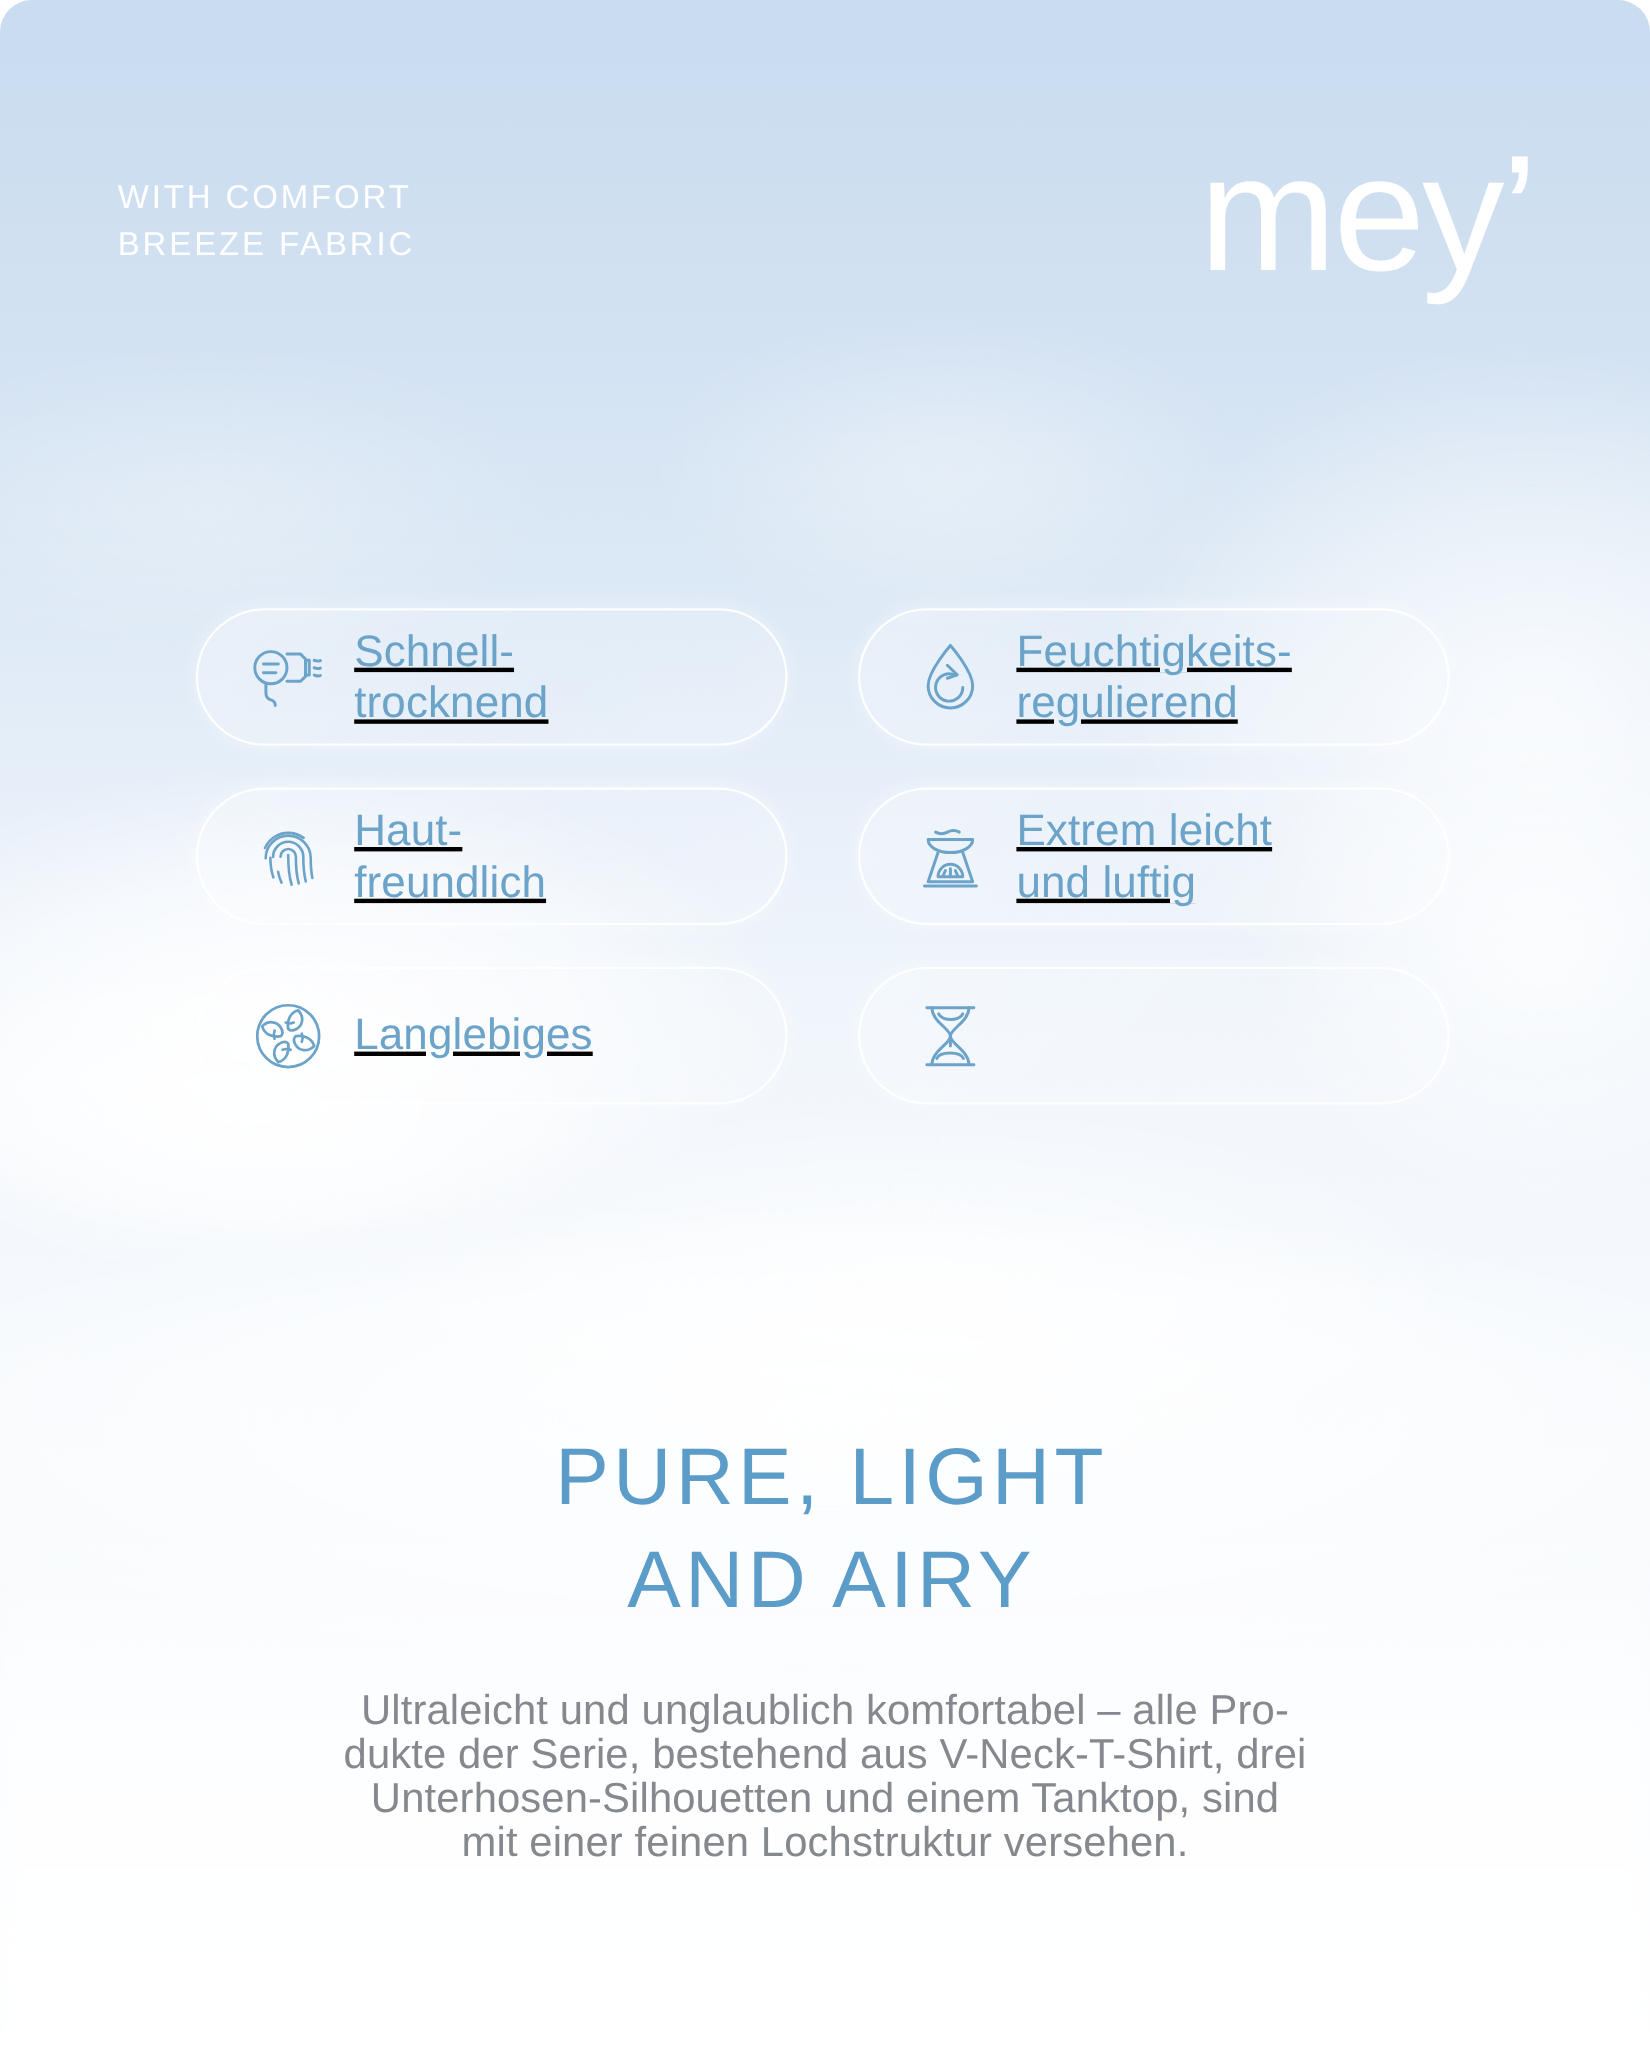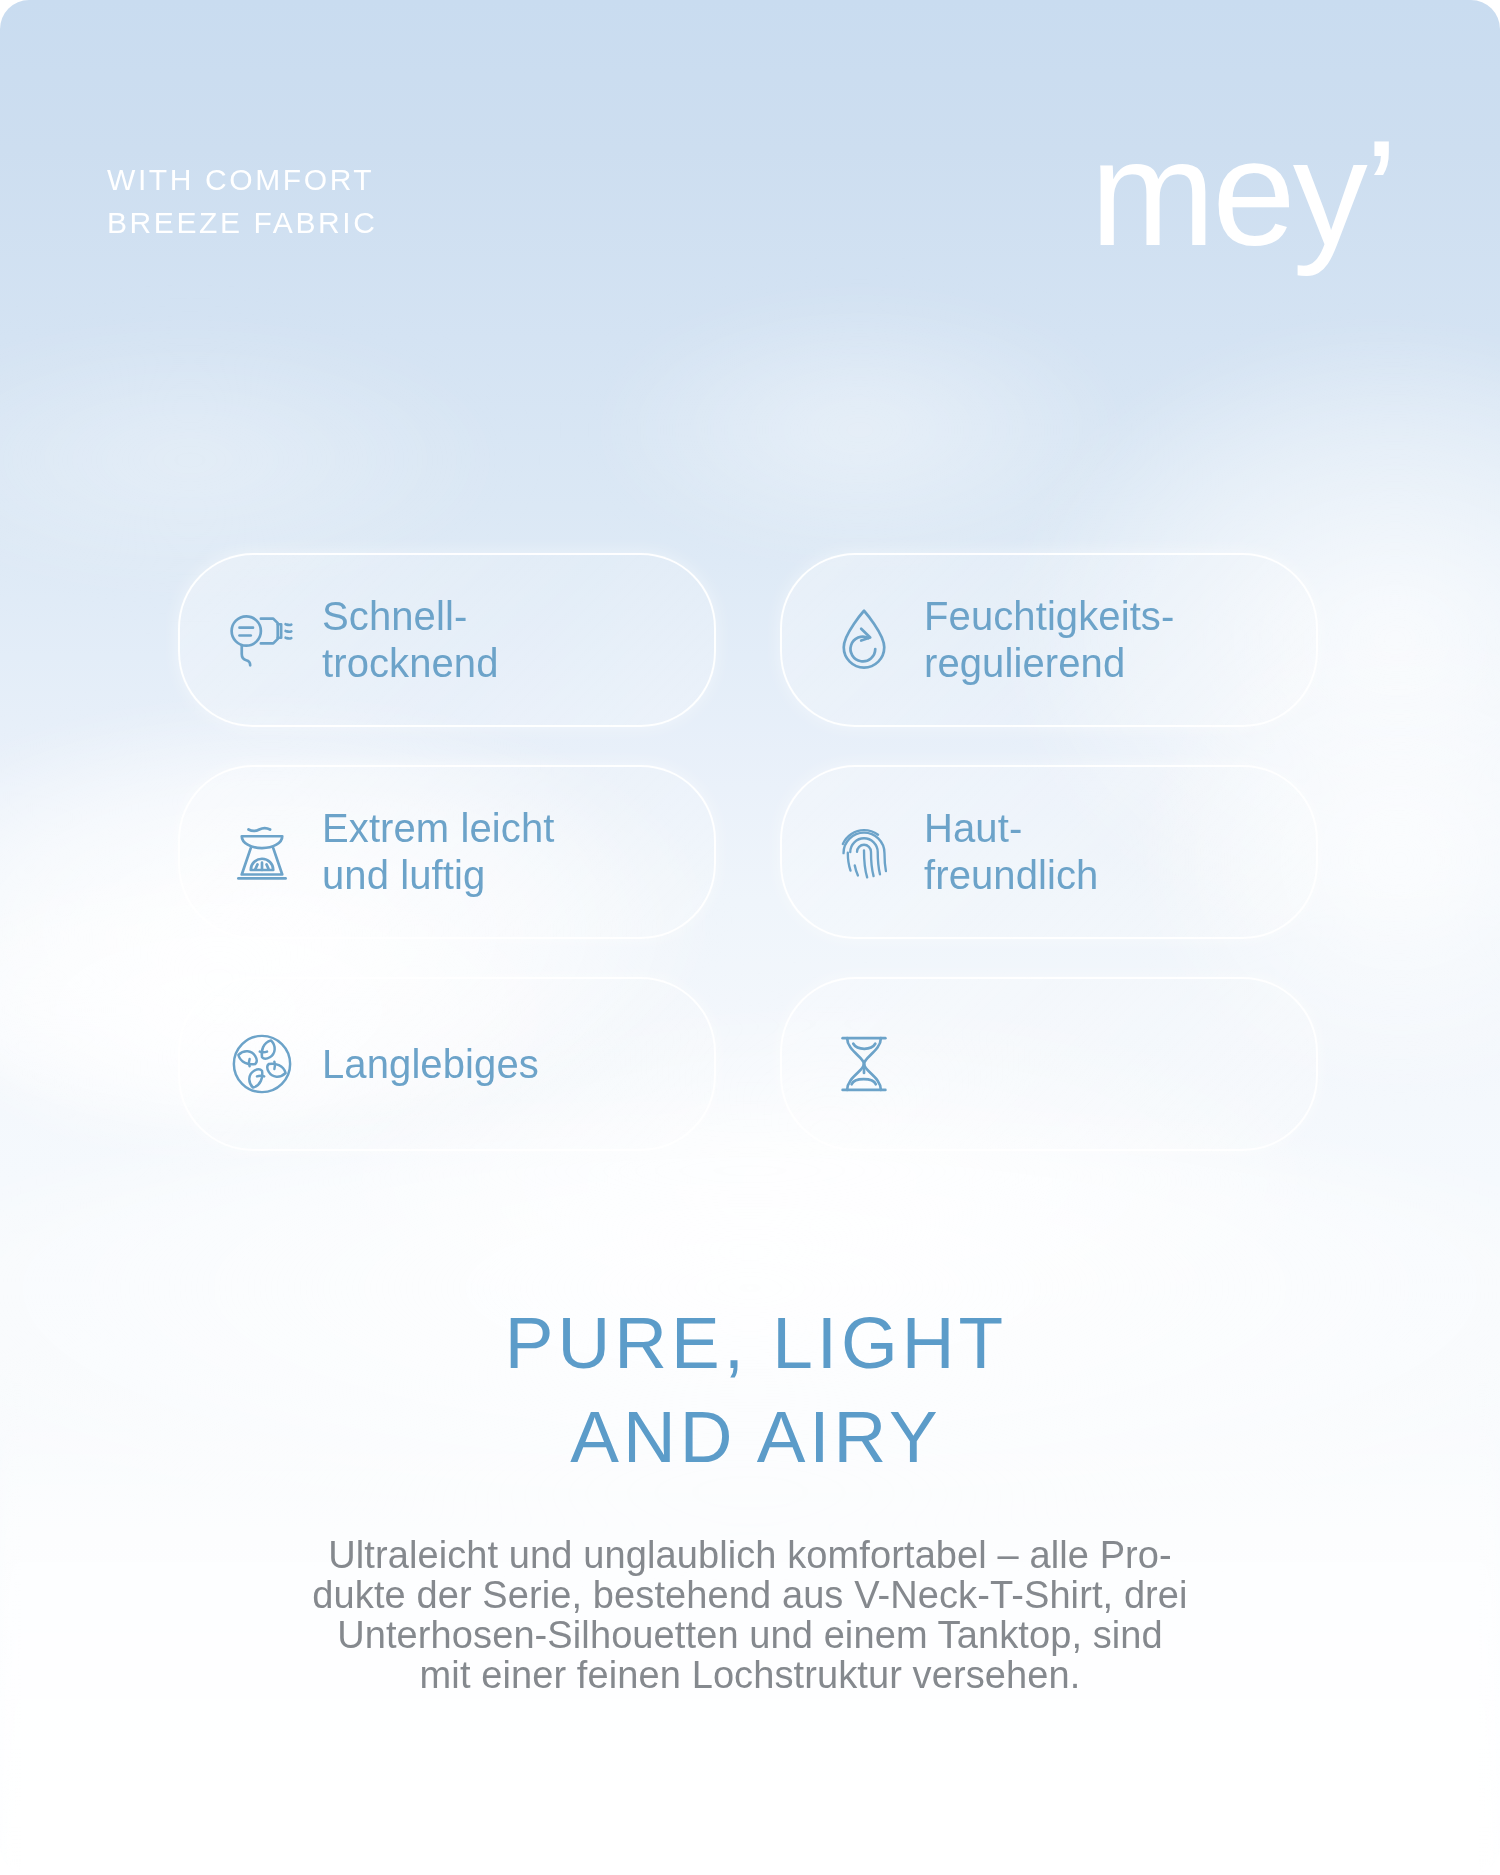--- a/index.html
+++ b/index.html
@@ -110,28 +110,29 @@
     position:absolute;
     left:178px; top:553px;
     width:1140px;
     display:grid;
     grid-template-columns:538px 538px;
     column-gap:64px;
     row-gap:38px;
   }
 
   .pill {
-    height:174px;
+    height:125px;
     border-radius:75px;
     border:2.5px solid rgba(255,255,255,0.95);
     background:linear-gradient(135deg, rgba(255,255,255,0.30) 0%, rgba(255,255,255,0.14) 60%, rgba(255,255,255,0.22) 100%);
     display:flex;
     align-items:center;
     padding-left:40px;
     box-shadow:0 0 18px rgba(255,255,255,0.45);
+    text-decoration:underline;
   }
 
   .pill-icon {
     width:84px;
     min-width:84px;
     height:84px;
     display:flex;
     align-items:center;
     justify-content:center;
     margin-right:18px;
@@ -223,49 +224,49 @@
           <path d="M42 40a11 11 0 1 1-6-9.8"></path>
           <polyline points="29.5,22 37.5,29.8 29.5,32.5"></polyline>
         </svg>
       </span>
       <span class="pill-label">Feuchtigkeits-
 regulierend</span>
     </div>
 
     <div class="pill">
       <span class="pill-icon">
+        <svg viewBox="0 0 64 64" fill="none" stroke="#6ca3c9" stroke-width="2.1" stroke-linecap="round" stroke-linejoin="round">
+          <path d="M32 30.5c0 10 .6 17 2.8 24"></path>
+          <path d="M25.8 31.8c0-3.4 2.8-6.2 6.2-6.2s6.2 2.8 6.2 6.2c0 8 .5 15 2.3 21.6"></path>
+          <path d="M19.8 32c0-6.7 5.5-12.2 12.2-12.2S44.2 25.3 44.2 32c0 7.3.6 14 2 19.8"></path>
+          <path d="M13.8 33c0-10 8.2-18.2 18.2-18.2S50.2 23 50.2 33c0 5.8.4 11.3 1.3 16"></path>
+          <path d="M13.2 24.8C16.6 17.4 23.7 12.6 32 12.6c4.7 0 9 1.5 12.5 4"></path>
+          <path d="M20 48.5c-1.6-4.6-2.4-10-2.4-15.8"></path>
+          <path d="M26.6 52.8c-1.2-2.6-2.2-5.6-2.8-8.8"></path>
+        </svg>
+      </span>
+      <span class="pill-label">Haut-
+freundlich</span>
+    </div>
+
+    <div class="pill">
+      <span class="pill-icon">
         <svg viewBox="0 0 64 64" fill="none" stroke="#6ca3c9" stroke-width="2.4" stroke-linecap="round" stroke-linejoin="round">
           <path d="M14 18h36c0 6-8 10.5-18 10.5S14 24 14 18Z"></path>
           <path d="M20 12c3 1.6 6.6 1.6 9.6 0 3-1.6 6.6-1.6 9.6 0"></path>
           <path d="M22 28.5 14 52h36l-8-23.5"></path>
           <line x1="11" y1="55.5" x2="53" y2="55.5"></line>
           <path d="M22 48a10 10 0 0 1 20 0Z"></path>
           <line x1="32" y1="48" x2="32" y2="41.5"></line>
           <line x1="26.2" y1="47" x2="28" y2="43"></line>
           <line x1="37.8" y1="47" x2="36" y2="43"></line>
         </svg>
       </span>
       <span class="pill-label">Extrem leicht
 und luftig</span>
-    </div>
-
-    <div class="pill">
-      <span class="pill-icon">
-        <svg viewBox="0 0 64 64" fill="none" stroke="#6ca3c9" stroke-width="2.1" stroke-linecap="round" stroke-linejoin="round">
-          <path d="M32 30.5c0 10 .6 17 2.8 24"></path>
-          <path d="M25.8 31.8c0-3.4 2.8-6.2 6.2-6.2s6.2 2.8 6.2 6.2c0 8 .5 15 2.3 21.6"></path>
-          <path d="M19.8 32c0-6.7 5.5-12.2 12.2-12.2S44.2 25.3 44.2 32c0 7.3.6 14 2 19.8"></path>
-          <path d="M13.8 33c0-10 8.2-18.2 18.2-18.2S50.2 23 50.2 33c0 5.8.4 11.3 1.3 16"></path>
-          <path d="M13.2 24.8C16.6 17.4 23.7 12.6 32 12.6c4.7 0 9 1.5 12.5 4"></path>
-          <path d="M20 48.5c-1.6-4.6-2.4-10-2.4-15.8"></path>
-          <path d="M26.6 52.8c-1.2-2.6-2.2-5.6-2.8-8.8"></path>
-        </svg>
-      </span>
-      <span class="pill-label">Haut-
-freundlich</span>
     </div>
 
     <div class="pill">
       <span class="pill-icon">
         <svg viewBox="0 0 64 64" fill="none" stroke="#6ca3c9" stroke-width="2.2" stroke-linecap="round" stroke-linejoin="round">
           <circle cx="32" cy="32" r="25"></circle>
           <path d="M32 26c-1-6 1-13 8-15 5 5 4 12-1 15-3 1.8-5.4 1.8-7 0Z"></path>
           <path d="M38 32c6-1 13 1 15 8-5 5-12 4-15-1-1.8-3-1.8-5.4 0-7Z"></path>
           <path d="M32 38c1 6-1 13-8 15-5-5-4-12 1-15 3-1.8 5.4-1.8 7 0Z"></path>
           <path d="M26 32c-6 1-13-1-15-8 5-5 12-4 15 1 1.8 3 1.8 5.4 0 7Z"></path>

